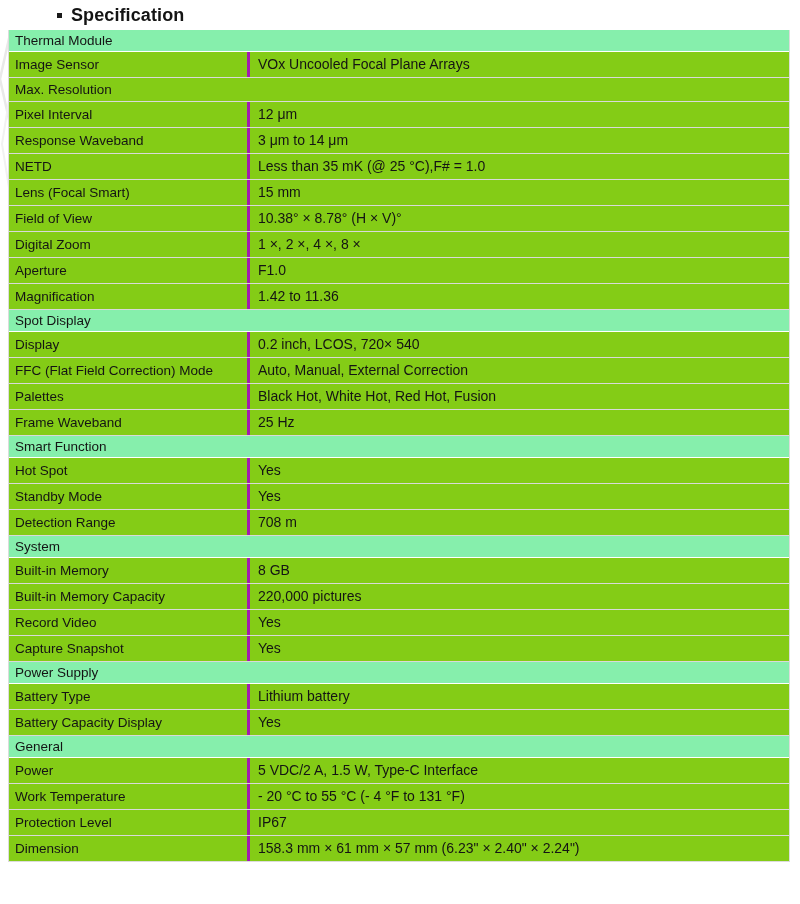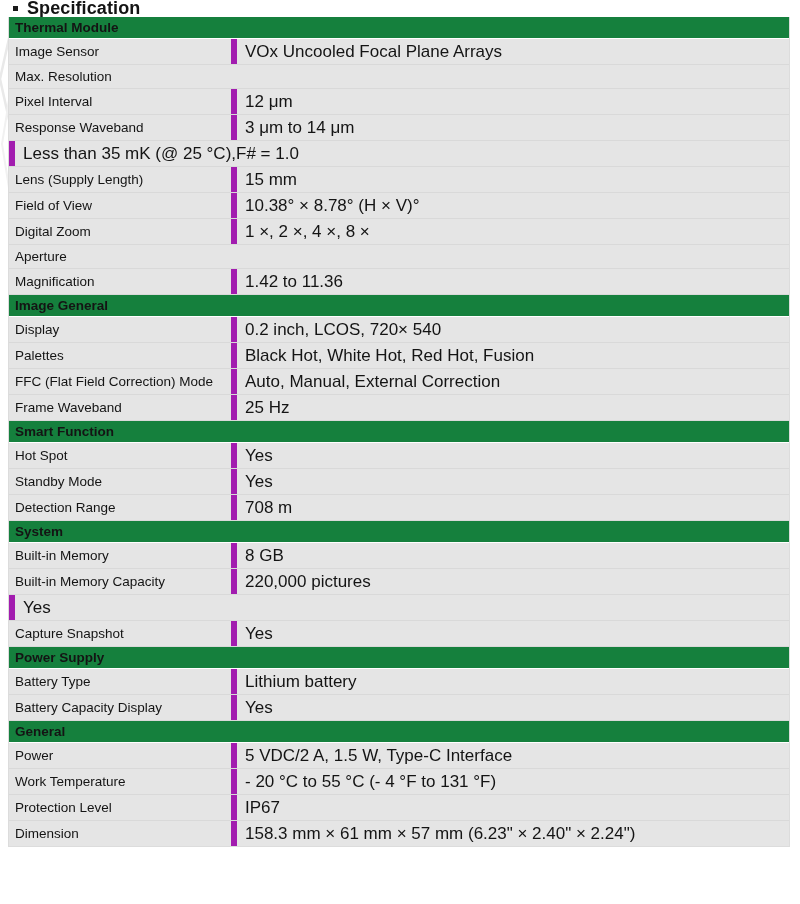--- a/index.html
+++ b/index.html
@@ -16,21 +16,22 @@
   
   .watermark {
     position: absolute; left: 0; top: 24px;
     width: 10px; height: 200px;
     z-index: 0; pointer-events: none;
   }
 
   .title-row {
     display: flex; align-items: center;
     padding: 4px 0 4px 13px;
-    height: 17px;
+    height: 30px;
+    margin-left: 44px;
   }
   .bullet-square {
     width: 5px; height: 5px;
     background: #1a1a1a;
     margin-right: 9px;
     flex: 0 0 auto;
   }
   .title-text {
     font-weight: bold;
     font-size: 18px;
@@ -41,49 +42,50 @@
   .spec-table {
     position: relative; z-index: 1;
     margin-left: 8px;
     width: 782px;
     border-left: 1px solid #dcdcdc;
     border-right: 1px solid #dcdcdc;
     border-bottom: 1px solid #dcdcdc;
     background: #ffffff;
   }
   .section-header {
-    background: #15803d;
-    font-weight: bold;
+    background: #86efac;
+    font-weight: normal;
     font-size: 13.5px;
     line-height: 15px;
     padding: 3px 6px 3px 6px;
     height: 22px;
     display: flex; align-items: center;
     border-bottom: 1px solid #ffffff;
   }
   .row {
     display: flex;
     border-bottom: 1px solid #d9d9d9;
     min-height: 24px;
-    background: #e5e5e5;
+    background: #84cc16;
+    gap: 16px;
   }
   .row:last-child { border-bottom: none; }
   .cell-label {
     width: 222px; flex: 0 0 222px;
     padding: 3px 4px 3px 6px;
     display: flex; align-items: center;
     font-size: 13.5px;
     line-height: 16px;
   }
   .cell-value {
     flex: 1 1 auto;
-    border-left: 6px solid #a21caf;
+    border-left: 3px solid #a21caf;
     padding: 2px 4px 2px 8px;
     display: flex; flex-direction: column; justify-content: center;
-    font-size: 17px;
+    font-size: 14px;
   }
   .value-line { line-height: 19px; padding: 1px 0; }
   .row-tall .value-line { line-height: 20px; padding: 1.5px 0; }
 </style>
 </head>
 <body>
 
 <div class="page">
 
   <svg class="watermark" viewBox="0 0 10 200">
@@ -114,72 +116,76 @@
           <div class="value-line">12 μm</div>
         </div>
     </div>
     <div class="row">
       <div class="cell-label">Response Waveband</div>
       <div class="cell-value">
           <div class="value-line">3 μm to 14 μm</div>
         </div>
     </div>
     <div class="row">
+      <div class="cell-label">NETD</div>
       <div class="cell-value">
           <div class="value-line">Less than 35 mK (@ 25 °C),F# = 1.0</div>
         </div>
     </div>
     <div class="row">
-      <div class="cell-label">Lens (Supply Length)</div>
+      <div class="cell-label">Lens (Focal Smart)</div>
       <div class="cell-value">
           <div class="value-line">15 mm</div>
         </div>
     </div>
     <div class="row">
       <div class="cell-label">Field of View</div>
       <div class="cell-value">
           <div class="value-line">10.38° × 8.78° (H × V)°</div>
         </div>
     </div>
     <div class="row">
       <div class="cell-label">Digital Zoom</div>
       <div class="cell-value">
           <div class="value-line">1 ×, 2 ×, 4 ×, 8 ×</div>
         </div>
     </div>
     <div class="row">
       <div class="cell-label">Aperture</div>
+      <div class="cell-value">
+          <div class="value-line">F1.0</div>
+        </div>
     </div>
     <div class="row">
       <div class="cell-label">Magnification</div>
       <div class="cell-value">
           <div class="value-line">1.42 to 11.36</div>
         </div>
     </div>
 
-    <div class="section-header">Image General</div>
+    <div class="section-header">Spot Display</div>
     <div class="row">
       <div class="cell-label">Display</div>
       <div class="cell-value">
           <div class="value-line">0.2 inch, LCOS, 720× 540</div>
         </div>
     </div>
     <div class="row">
+      <div class="cell-label">FFC (Flat Field Correction) Mode</div>
+      <div class="cell-value">
+          <div class="value-line">Auto, Manual, External Correction</div>
+        </div>
+    </div>
+    <div class="row">
       <div class="cell-label">Palettes</div>
       <div class="cell-value">
           <div class="value-line">Black Hot, White Hot, Red Hot, Fusion</div>
         </div>
     </div>
     <div class="row">
-      <div class="cell-label">FFC (Flat Field Correction) Mode</div>
-      <div class="cell-value">
-          <div class="value-line">Auto, Manual, External Correction</div>
-        </div>
-    </div>
-    <div class="row">
       <div class="cell-label">Frame Waveband</div>
       <div class="cell-value">
           <div class="value-line">25 Hz</div>
         </div>
     </div>
 
     <div class="section-header">Smart Function</div>
     <div class="row">
       <div class="cell-label">Hot Spot</div>
       <div class="cell-value">
@@ -206,20 +212,21 @@
           <div class="value-line">8 GB</div>
         </div>
     </div>
     <div class="row">
       <div class="cell-label">Built-in Memory Capacity</div>
       <div class="cell-value">
           <div class="value-line">220,000 pictures</div>
         </div>
     </div>
     <div class="row">
+      <div class="cell-label">Record Video</div>
       <div class="cell-value">
           <div class="value-line">Yes</div>
         </div>
     </div>
     <div class="row">
       <div class="cell-label">Capture Snapshot</div>
       <div class="cell-value">
           <div class="value-line">Yes</div>
         </div>
     </div>

